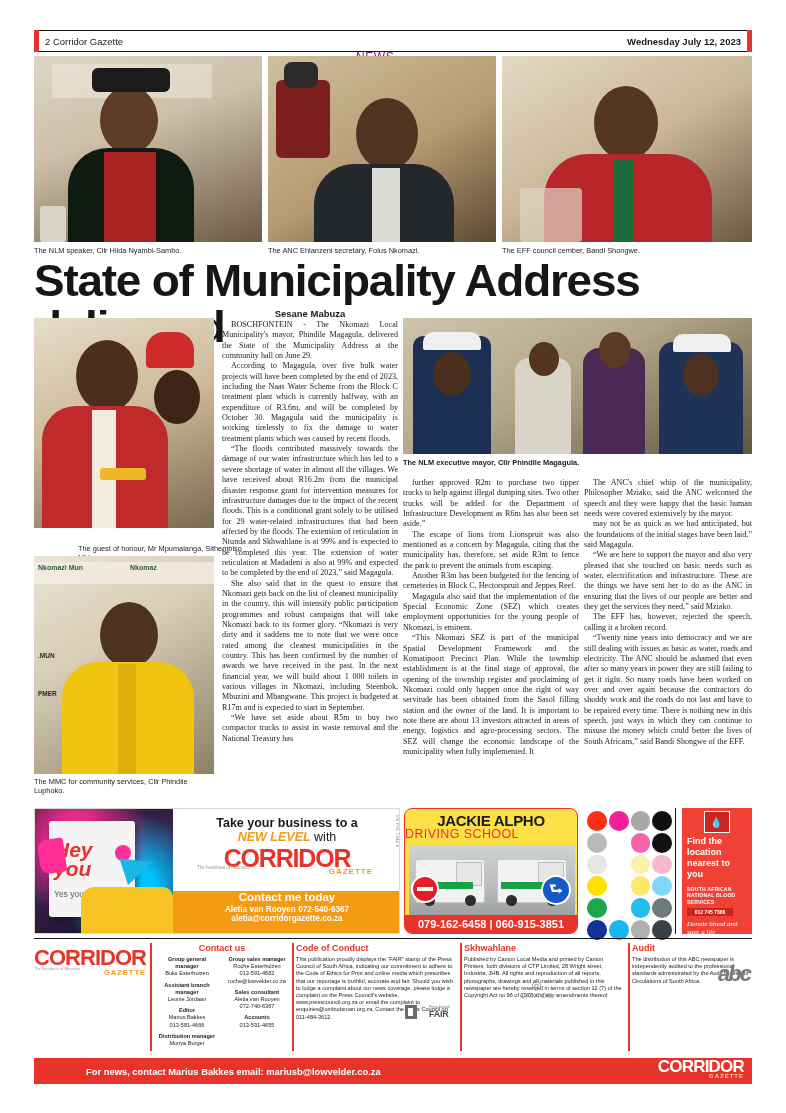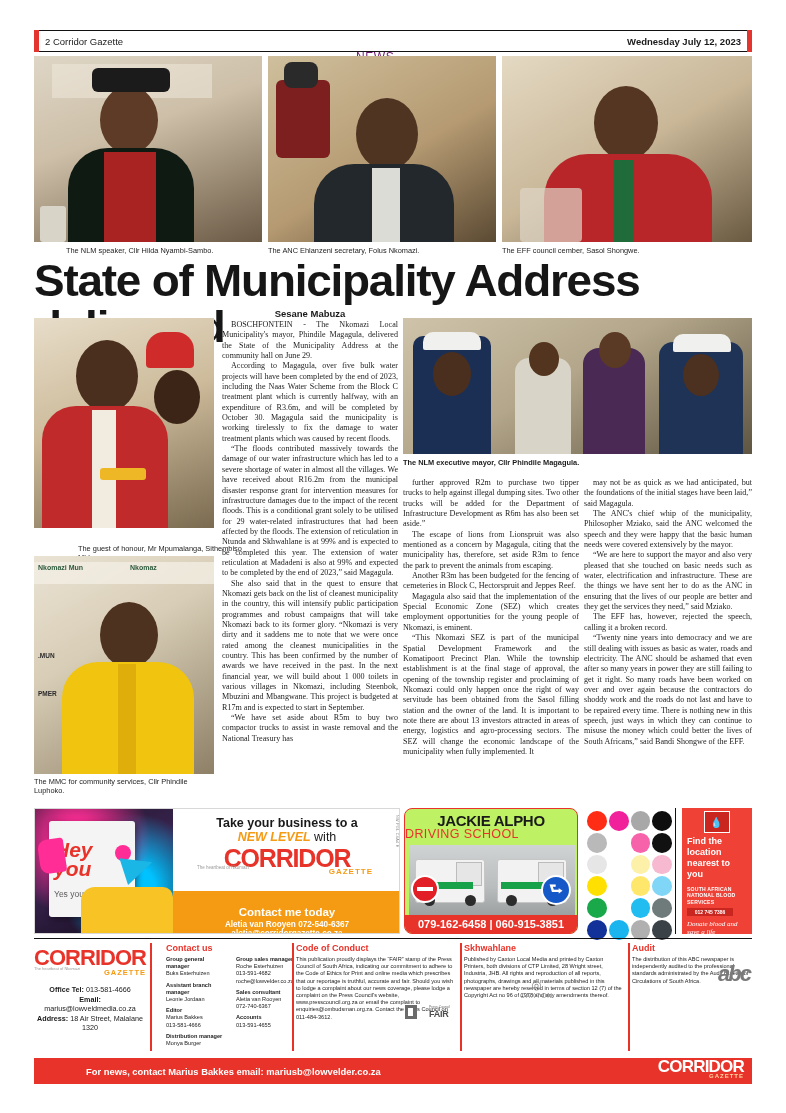--- a/index.html
+++ b/index.html
@@ -27,21 +27,21 @@
   .photo { position:absolute; overflow:hidden; background:#c9c2b6; }
   .photo .ph-inner { width:100%; height:100%; position:relative; }
   .cap {
     position:absolute; font-size:7.4px; line-height:9.3px; color:#1c1c1c;
   }
 
   
   #ph-top1 { left:34px;  top:56px;  width:228px; height:186px; }
   #ph-top2 { left:268px; top:56px;  width:228px; height:186px; }
   #ph-top3 { left:502px; top:56px;  width:250px; height:186px; }
-  #cap-top1 { left:34px;  top:246px; width:226px;margin-left:32px; }
+  #cap-top1 { left:34px;  top:246px; width:226px; }
   #cap-top2 { left:268px; top:246px; width:226px; }
   #cap-top3 { left:502px; top:246px; width:248px; }
 
   
   .headline {
     position:absolute; left:34px; top:258px; width:718px;
     font-family:"Liberation Sans", sans-serif;
     font-weight:bold; font-size:45px; line-height:46px;
     letter-spacing:-1.2px; color:#161616;
     transform:scaleX(1.02); transform-origin:left center;
@@ -119,34 +119,34 @@
     margin-top:2px; font-size:25px; font-weight:bold; letter-spacing:-1.2px;
     color:#e8332a; line-height:25px;
   }
   .adc-logo-sub {
     font-size:8px; font-weight:bold; color:#f59a13; letter-spacing:1px;
     text-align:right; padding-right:22px; margin-top:-3px;
   }
   .adc-tag { font-size:4.5px; color:#9b9b9b; text-align:left; padding-left:18px; margin-top:-6px; }
   .adc-bot {
     position:absolute; left:0; bottom:0; width:228px; height:44px;
-    background:#f59a13; color:#fff; text-align:center; padding-top:15px;
+    background:#f59a13; color:#fff; text-align:center; padding-top:0;
   }
   .adc-contact { font-size:11.5px; font-weight:bold; }
   .adc-name { font-size:8.2px; font-weight:bold; margin-top:2px; }
   .adc-mail { font-size:8.2px; font-weight:bold; }
   .ad-vert {
     position:absolute; right:2px; top:6px; font-size:3.6px; color:#888;
     writing-mode:vertical-rl; text-orientation:mixed; letter-spacing:.4px;
   }
 
   
   .ad-jackie {
     position:absolute; left:370px; top:0; width:174px; height:126px;
-    border:1.5px solid #e8332a; border-radius:8px; background:#bef264; overflow:hidden;
+    border:1.5px solid #e8332a; border-radius:8px; background:#fde047; overflow:hidden;
   }
   .aj-title { text-align:center; font-size:15px; font-weight:bold; line-height:15px; margin-top:4px; letter-spacing:-.3px; }
   .aj-sub   { text-align:left; font-size:12.5px; color:#e8332a; line-height:13px; letter-spacing:.4px; }
   .aj-photo {
     position:absolute; left:4px; top:36px; width:166px; height:70px;
     background:linear-gradient(180deg,#cfd3d4 0%,#b9bdbd 60%,#9ca0a0 100%);
     overflow:hidden;
   }
   .aj-truck {
     position:absolute; top:14px; width:70px; height:44px; background:#f2f2f2;
@@ -212,21 +212,21 @@
   .cp-body { font-size:5.6px; line-height:7.2px; color:#1d1d1d; }
   .cp-sep { position:absolute; top:4px; width:1.5px; height:108px; background:#e8332a; }
 
   #cp-brand { left:0; width:112px; text-align:center; }
   .cp-logo { font-size:22px; font-weight:bold; color:#e8332a; letter-spacing:-1px; line-height:22px; margin-top:4px; }
   .cp-logo-sub { font-size:7.5px; font-weight:bold; color:#f59a13; letter-spacing:1px; text-align:right; margin-top:-3px; }
   .cp-logo-tag { font-size:4px; color:#9b9b9b; text-align:left; margin-top:-3px; }
   .cp-office { font-size:7.2px; line-height:9.6px; margin-top:8px; }
   .cp-office b { font-weight:bold; }
 
-  #cp-contact { left:132px; width:132px; }
+  #cp-contact { left:122px; width:132px;text-align:center; }
   .cp-2col { display:flex; gap:8px; }
   .cp-2col > div { flex:1; }
   #cp-conduct { left:262px; width:158px; }
   #cp-publisher { left:430px; width:158px; }
   #cp-audit { left:598px; width:120px; }
 
   .fair {
     position:absolute; right:4px; bottom:2px; display:flex; align-items:center; gap:12px;
   }
   .fair-mark { width:12px; height:14px; background:#6b6b6b; position:relative; }
@@ -291,43 +291,43 @@
   <div class="photo" id="ph-top3">
     <div class="ph-inner" style="background:linear-gradient(150deg,#e4d9c3 0%,#c9b798 50%,#6a5a41 100%)">
       <div class="skin" style="left:92px;top:30px;width:64px;height:74px;background:#553622"></div>
       <div class="robe" style="left:42px;top:98px;width:168px;height:88px;background:#b8262a;border-radius:44px 44px 0 0"></div>
       <div class="robe" style="left:112px;top:104px;width:20px;height:82px;background:#1f6b3a"></div>
       <div style="position:absolute;left:18px;top:132px;width:62px;height:54px;background:#ded6c6;opacity:.7;border-radius:4px"></div>
     </div>
   </div>
   <div class="cap" id="cap-top1">The NLM speaker, Cllr Hilda Nyambi-Sambo.</div>
   <div class="cap" id="cap-top2">The ANC Ehlanzeni secretary, Folus Nkomazi.</div>
-  <div class="cap" id="cap-top3">The EFF council cember, Sasol Shongwe.</div>
+  <div class="cap" id="cap-top3">The EFF council cember, Bandi Shongwe.</div>
 
   <div class="headline">State of Municipality Address delivered</div>
 
   <div class="byline">Sesane Mabuza</div>
 
   <div class="col" id="col1">
       <p>BOSCHFONTEIN - The Nkomazi Local Municipality's mayor, Phindile Magagula, delivered the State of the Municipality Address at the community hall on June 29.</p>
       <p>According to Magagula, over five bulk water projects will have been completed by the end of 2023, including the Naas Water Scheme from the Block C treatment plant which is currently halfway, with an expenditure of R3.6m, and will be completed by October 30. Magagula said the municipality is working tirelessly to fix the damage to water treatment plants which was caused by recent floods.</p>
       <p>“The floods contributed massively towards the damage of our water infrastructure which has led to a severe shortage of water in almost all the villages. We have received about R16.2m from the municipal disaster response grant for intervention measures for infrastructure damages due to the impact of the recent floods. This is a conditional grant solely to be utilised for 29 water-related infrastructures that had been affected by the floods. The extension of reticulation in Ntunda and Skhwahlane is at 99% and is expected to be completed this year. The extension of water reticulation at Madadeni is also at 99% and expected to be completed by the end of 2023,” said Magagula.</p>
       <p>She also said that in the quest to ensure that Nkomazi gets back on the list of cleanest municipality in the country, this will intensify public participation programmes and robust campaigns that will take Nkomazi back to its former glory. “Nkomazi is very dirty and it saddens me to note that we were once rated among the cleanest municipalities in the country. This has been confirmed by the number of awards we have received in the past. In the next financial year, we will build about 1 000 toilets in various villages in Nkomazi, including Steenbok, Mbuzini and Mbangwane. This project is budgeted at R17m and is expected to start in September.</p>
       <p>“We have set aside about R5m to buy two compactor trucks to assist in waste removal and the National Treasury has</p>
     </div>
   <div class="col" id="col2">
       <p>further approved R2m to purchase two tipper trucks to help against illegal dumping sites. Two other trucks will be added for the Department of Infrastructure Development as R6m has also been set aside.”</p>
       <p>The escape of lions from Lionspruit was also mentioned as a concern by Magagula, citing that the municipality has, therefore, set aside R3m to fence the park to prevent the animals from escaping.</p>
       <p>Another R3m has been budgeted for the fencing of cemeteries in Block C, Hectorspruit and Jeppes Reef.</p>
       <p>Magagula also said that the implementation of the Special Economic Zone (SEZ) which creates employment opportunities for the young people of Nkomazi, is eminent.</p>
       <p>“This Nkomazi SEZ is part of the municipal Spatial Development Framework and the Komatipoort Precinct Plan. While the township establishment is at the final stage of approval, the opening of the township register and proclaiming of Nkomazi could only happen once the right of way servitude has been obtained from the Sasol filling station and the owner of the land. It is important to note there are about 13 investors attracted in areas of energy, logistics and agro-processing sectors. The SEZ will change the economic landscape of the municipality when fully implemented. It</p>
     </div>
   <div class="col" id="col3">
+      <p>The ANC's chief whip of the municipality, Philosopher Mziako, said the ANC welcomed the speech and they were happy that the basic human needs were covered extensively by the mayor.</p>
       <p>may not be as quick as we had anticipated, but the foundations of the initial stages have been laid,” said Magagula.</p>
-      <p>The ANC's chief whip of the municipality, Philosopher Mziako, said the ANC welcomed the speech and they were happy that the basic human needs were covered extensively by the mayor.</p>
       <p>“We are here to support the mayor and also very pleased that she touched on basic needs such as water, electrification and infrastructure. These are the things we have sent her to do as the ANC in ensuring that the lives of our people are better and they get the services they need,” said Mziako.</p>
       <p>The EFF has, however, rejected the speech, calling it a broken record.</p>
       <p>“Twenty nine years into democracy and we are still dealing with issues as basic as water, roads and electricity. The ANC should be ashamed that even after so many years in power they are still failing to get it right. So many roads have been worked on over and over again because the contractors do shoddy work and the roads do not last and have to be repaired every time. There is nothing new in this speech, just ways in which they can continue to misuse the money which could better the lives of South Africans,” said Bandi Shongwe of the EFF.</p>
     </div>
 
   <div class="photo" id="ph-mid-left">
     <div class="ph-inner" style="background:linear-gradient(160deg,#e7ddc9 0%,#cdbb9b 45%,#7a6a4f 100%)">
       <div class="skin" style="left:42px;top:22px;width:62px;height:72px;background:#4a2f1e"></div>
       <div class="robe" style="left:8px;top:88px;width:126px;height:122px;background:#c02a2a;border-radius:34px 34px 0 0"></div>
       <div class="robe" style="left:58px;top:92px;width:24px;height:118px;background:#f2ece0"></div>
@@ -462,28 +462,20 @@
       <div class="blood-slogan">Donate blood and save a life</div>
     </div>
   </div>
 
   <div class="colophon">
 
     <div class="cp-col" id="cp-brand">
       <div class="cp-logo">CORRIDOR</div>
       <div class="cp-logo-tag">The heartbeat of Nkomazi</div>
       <div class="cp-logo-sub">GAZETTE</div>
-      <div class="cp-office">
-        <div><b>Office Tel:</b>
-             <span>013-581-4666</span></div>
-        <div><b>Email:</b></div>
-        <div><span>marius@lowveldmedia.co.za</span></div>
-        <div><b>Address:</b>
-             <span>18 Air Street, Malalane 1320</span></div>
-      </div>
     </div>
 
     <div class="cp-sep" style="left:116px"></div>
 
     <div class="cp-col" id="cp-contact">
       <div class="cp-head">Contact us</div>
       <div class="cp-2col">
         <div class="cp-body" id="contact-left">
             <div style="margin-bottom: 4px;">
               <div style="font-weight: bold;">Group general manager</div>

